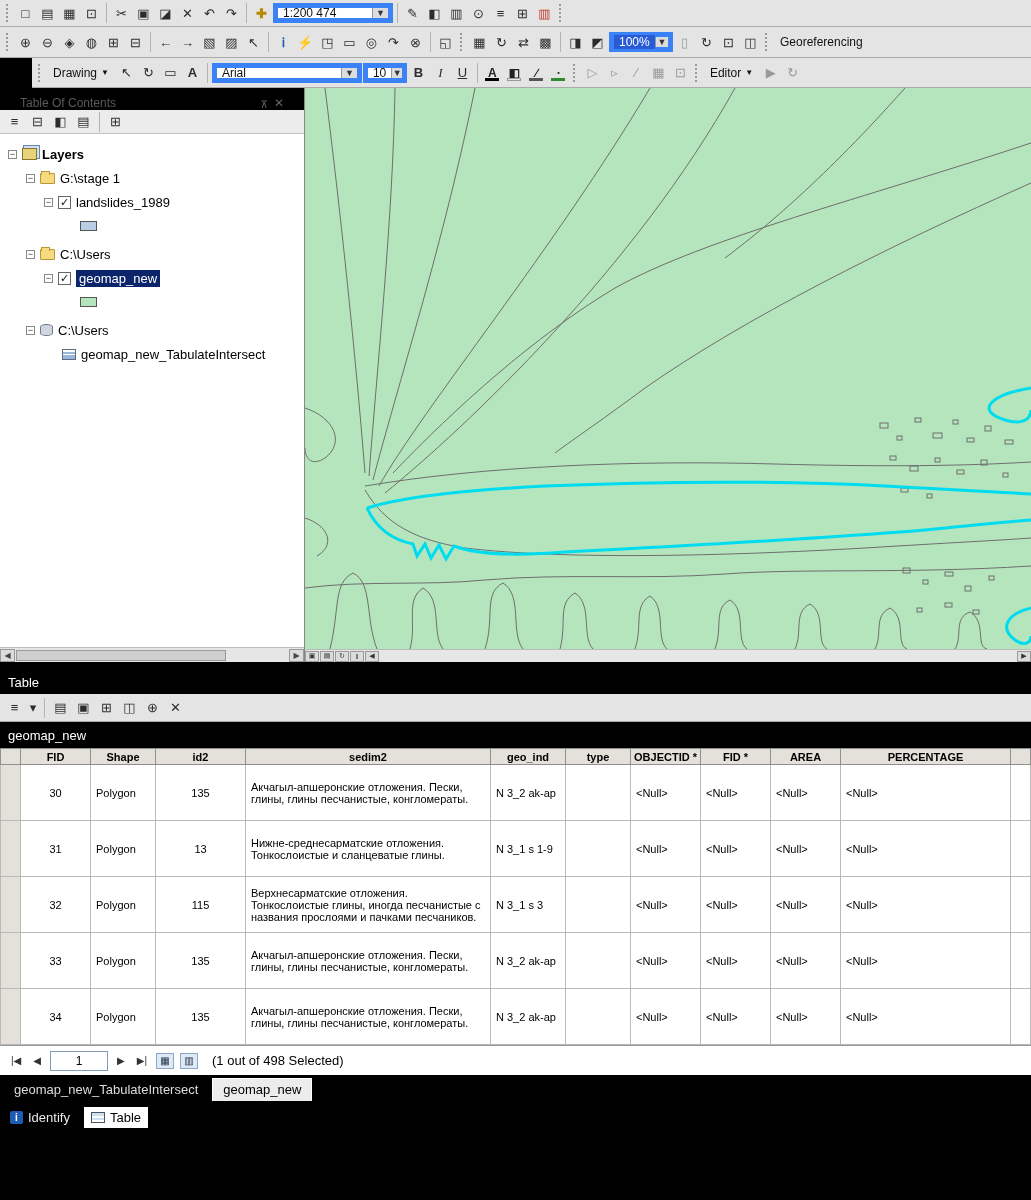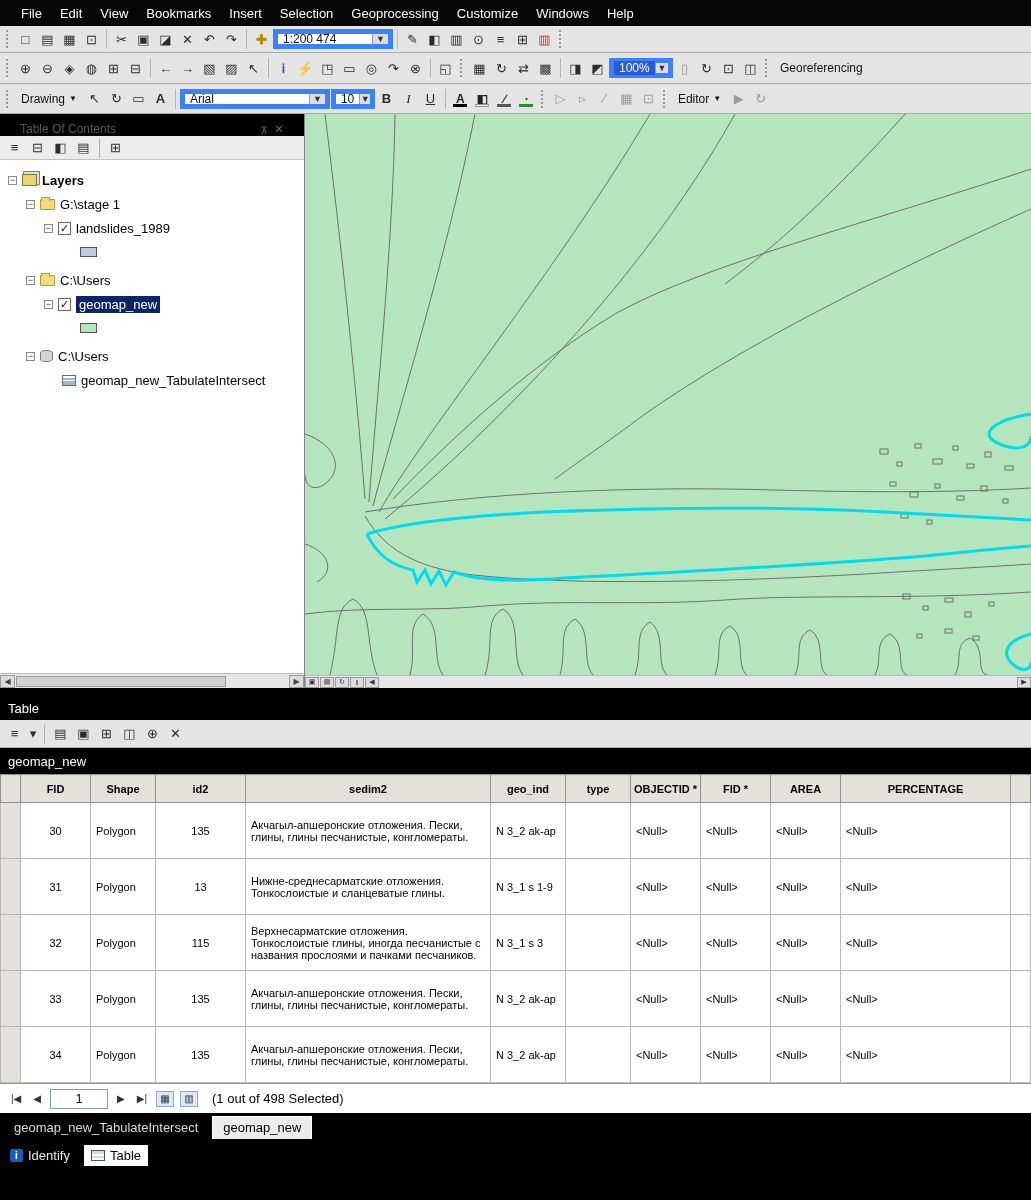--- a/index.html
+++ b/index.html
@@ -12,21 +12,21 @@
               gap:6px; padding-left:4px; font-size:12px; font-weight:bold; }
   .app-icon { width:14px; height:14px; border-radius:50%;
               background:radial-gradient(circle at 35% 35%, #9fd4ff, #1565c0 70%); border:1px solid #0b3c73; }
   .menubar { height:26px; background:#060606; color:#fff; display:flex; align-items:center;
              padding-left:12px; font-size:13px; }
   .menu-item { padding:4px 9px; cursor:default; }
 
   
   .tb { background:#e4e4e4; border-bottom:1px solid #aaa; display:flex; align-items:center;
         gap:1px; padding:0 3px; font-size:12px; color:#222; }
-  #tb1 { height:27px; } #tb2 { height:31px; } #tb3 { height:30px; }
+  #tb1 { height:27px; } #tb2 { height:31px; } #tb3 { height:30px;margin-left:32px; }
   .grip { width:5px; height:18px; border-left:2px dotted #9a9a9a; margin:0 3px; }
   .tbi { width:21px; height:20px; display:flex; align-items:center; justify-content:center;
          font-size:13px; color:#2c2c2c; border:1px solid transparent; }
   .tbi.dis { color:#9a9a9a; }
   .sep { width:1px; height:20px; background:#b3b3b3; margin:0 3px; }
   .combo { background:#fff; border:5px solid #3b82f6; height:20px; display:flex; align-items:center;
            font-size:12px; color:#111; }
   .combo .val { padding:0 5px; white-space:nowrap; }
   .combo .dd { width:16px; height:100%; background:#dcdcdc; border-left:1px solid #8a9cb2;
                display:flex; align-items:center; justify-content:center; font-size:9px; color:#333; }
@@ -77,21 +77,21 @@
           display:flex; align-items:center; justify-content:center; color:#333; }
 
   
   .gap { height:8px; background:#000; }
   .t-title { height:24px; background:#000; color:#fff; font-size:13px; display:flex; align-items:center; padding-left:8px; }
   .t-toolbar { height:28px; background:#e4e4e4; border-bottom:1px solid #aaa; display:flex; align-items:center; padding-left:4px; gap:2px; }
   .t-name { height:26px; background:#000; color:#fff; font-size:13px; display:flex; align-items:center; padding-left:8px; }
   .t-wrap { background:#5a5a5a; }
   table.attr { border-collapse:collapse; table-layout:fixed; width:1031px; background:#fff; font-size:11px; color:#000; }
   table.attr th { background:#e4e0da; border:1px solid #8f8f8f; font-weight:bold; font-size:11px;
-                  height:28px; text-align:center; padding:0 2px; overflow:hidden; white-space:nowrap; }
+                  height:16px; text-align:center; padding:0 2px; overflow:hidden; white-space:nowrap; }
   table.attr td { border:1px solid #b9b9b9; height:56px; padding:2px 5px; vertical-align:middle;
                   overflow:hidden; }
   td.rowsel, th.rowsel { background:#e4e0da; border:1px solid #8f8f8f; padding:0; }
   .w-sel{width:20px} .w0{width:70px} .w1{width:65px} .w2{width:90px} .w3{width:245px} .w4{width:75px}
   .w5{width:65px} .w6{width:70px} .w7{width:70px} .w8{width:70px} .w9{width:170px} .wf{width:auto}
   td.num { text-align:center; }
 
   .t-nav { height:30px; background:#fff; display:flex; align-items:center; gap:6px; padding-left:8px;
            font-size:13px; color:#000; border-top:1px solid #999; }
   .navbtn { font-size:10px; color:#333; padding:2px 3px; }
@@ -111,32 +111,20 @@
               display:flex; align-items:center; justify-content:center; border-radius:2px; }
   .tbl-ic { width:14px; height:11px; border:1px solid #456;
             background:linear-gradient(#cfe0f2 0 3px,#fff 3px 5px,#cfe0f2 5px 7px,#fff 0); }
 </style>
 </head>
 <body>
 
 <div class="app">
 
 
-  <div class="menubar">
-    <span class="menu-item">File</span>
-    <span class="menu-item">Edit</span>
-    <span class="menu-item">View</span>
-    <span class="menu-item">Bookmarks</span>
-    <span class="menu-item">Insert</span>
-    <span class="menu-item">Selection</span>
-    <span class="menu-item">Geoprocessing</span>
-    <span class="menu-item">Customize</span>
-    <span class="menu-item">Windows</span>
-    <span class="menu-item">Help</span>
-  </div>
 
   <div class="tb" id="tb1">
     <span class="grip"></span>
     <span class="tbi">□</span>
     <span class="tbi">▤</span>
     <span class="tbi">▦</span>
     <span class="tbi">⊡</span>
     <span class="sep"></span>
     <span class="tbi">✂</span>
     <span class="tbi">▣</span>

